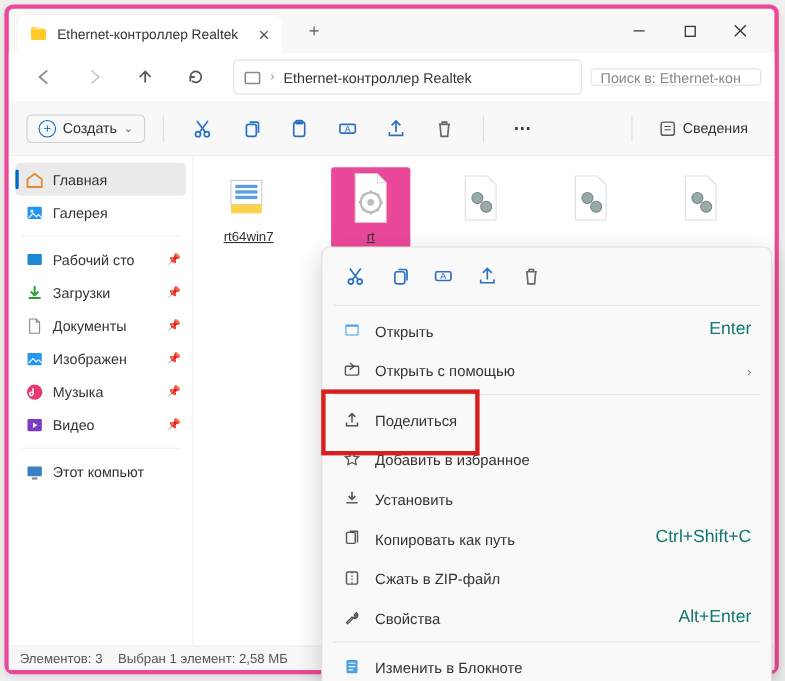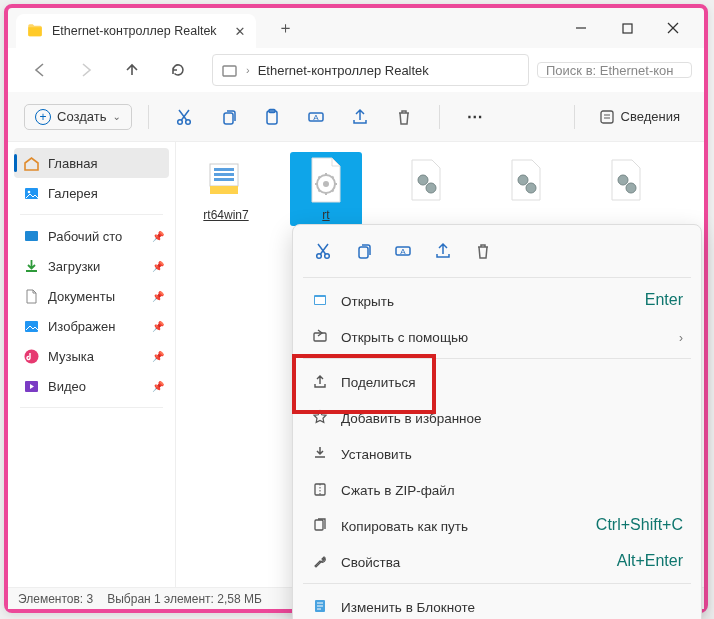--- a/index.html
+++ b/index.html
@@ -32,21 +32,21 @@
 .sidebar { width:168px; border-right:1px solid #eee; padding:6px 0; overflow:hidden; }
 .side-item { display:flex; align-items:center; gap:8px; padding:6px 10px 6px 14px; font-size:13px; color:#333; cursor:pointer; position:relative; }
 .side-item.active { background:#eaeaea; border-radius:4px; margin:0 6px; padding-left:8px; }
 .side-item.active::before { content:""; position:absolute; left:0; top:6px; bottom:6px; width:3px; background:#0067c0; border-radius:2px; }
 .side-icon { width:18px; height:18px; display:flex; align-items:center; justify-content:center; flex-shrink:0;}
 .side-sep { height:1px; background:#eee; margin:6px 12px; }
 .pin { margin-left:auto; color:#888; font-size:10px;}
 .content { flex:1; padding:10px 14px; position:relative; }
 .file-grid { display:flex; gap:28px; }
 .file-item { display:flex; flex-direction:column; align-items:center; width:72px; cursor:pointer; padding:4px; border-radius:3px;}
-.file-item.selected { background:#0ea5e9; }
+.file-item.selected { background:#ec4899;margin-left:11px; }
 .file-icon { width:48px; height:48px; display:flex; align-items:center; justify-content:center; margin-bottom:4px;}
 .file-label { font-size:12px; color:#333; text-align:center; width:100%; overflow:hidden; white-space:nowrap; text-overflow:ellipsis;text-decoration:underline;}
 .statusbar { height:22px; border-top:1px solid #eee; display:flex; align-items:center; padding:0 10px; font-size:12px; color:#555; gap:14px; background:#f8f8f8;}
 .ctxmenu { position:absolute; left:284px; top:216px; width:410px; background:#f9f9f9; border:1px solid #ddd; border-radius:8px; box-shadow:0 8px 24px rgba(0,0,0,0.18); padding:6px 0; z-index:10;}
 .ctx-iconrow { display:flex; gap:4px; padding:4px 12px 6px 12px;}
 .ctx-iconbtn { width:36px; height:32px; display:flex; align-items:center; justify-content:center; color:#2a70c2; cursor:pointer; border-radius:4px;}
 .ctx-sep { height:1px; background:#e4e4e4; margin:4px 10px;}
 .ctx-item { display:flex; align-items:flex-end; gap:12px; padding:9px 18px; font-size:13.5px; color:#333; cursor:pointer; position:relative;}
 .ctx-item-icon { width:18px; height:18px; display:flex; align-items:center; justify-content:center; color:#555; flex-shrink:0;}
 .ctx-shortcut { margin-left:auto; color:#0f766e; font-size:16px;}
@@ -256,20 +256,29 @@
         <span class="side-icon">
             <svg width="17" height="17">
               <rect x="2" y="3" width="13" height="11" rx="1" fill="#7b3cc4"></rect>
               <path d="M7 6l4 2.5L7 11z" fill="#fff"></path>
             </svg>
           </span>
         <span>Видео</span>
           <span class="pin">📌</span>
       </div>
       <div class="side-sep"></div>
+      <div class="side-item">
+        <span class="side-icon">
+            <svg width="17" height="17">
+              <rect x="2" y="3" width="13" height="9" rx="1" fill="#3a7ec4"></rect>
+              <rect x="6" y="13" width="5" height="2" fill="#888"></rect>
+            </svg>
+          </span>
+        <span>Этот компьют</span>
+      </div>
     </div>
 
     <div class="content">
       <div class="file-grid">
         <div class="file-item">
           <div class="file-icon">
               <svg width="44" height="44">
                 <rect x="6" y="6" width="28" height="22" fill="#fff" stroke="#ccc"></rect>
                 <rect x="6" y="28" width="28" height="8" fill="#ffd24d"></rect>
                 <rect x="10" y="10" width="20" height="3" fill="#5aa0e0"></rect>
@@ -404,35 +413,35 @@
       <span class="ctx-item-icon">
           <svg width="16" height="16">
             <path d="M8 2v7M5 6l3 3 3-3M3 12h10" fill="none" stroke="#555" stroke-width="1.5"></path>
           </svg>
         </span>
       <span>Установить</span>
     </div>
     <div class="ctx-item">
       <span class="ctx-item-icon">
           <svg width="16" height="16">
+            <rect x="3" y="3" width="8" height="10" rx="1" fill="none" stroke="#555" stroke-width="1.3"></rect>
+            <path d="M6 2h7v10" fill="none" stroke="#555" stroke-width="1.3"></path>
+          </svg>
+        </span>
+      <span>Копировать как путь</span>
+      <span class="ctx-shortcut">Ctrl+Shift+C</span>
+    </div>
+    <div class="ctx-item">
+      <span class="ctx-item-icon">
+          <svg width="16" height="16">
             <rect x="3" y="3" width="10" height="11" rx="1" fill="none" stroke="#555" stroke-width="1.3"></rect>
             <path d="M8 3v11" stroke="#555" stroke-dasharray="1.5,1.5"></path>
           </svg>
         </span>
       <span>Сжать в ZIP-файл</span>
-    </div>
-    <div class="ctx-item">
-      <span class="ctx-item-icon">
-          <svg width="16" height="16">
-            <rect x="3" y="3" width="8" height="10" rx="1" fill="none" stroke="#555" stroke-width="1.3"></rect>
-            <path d="M6 2h7v10" fill="none" stroke="#555" stroke-width="1.3"></path>
-          </svg>
-        </span>
-      <span>Копировать как путь</span>
-      <span class="ctx-shortcut">Ctrl+Shift+C</span>
     </div>
     <div class="ctx-item">
       <span class="ctx-item-icon">
           <svg width="16" height="16">
             <path d="M12 4a3 3 0 01-4 4L3 13l1 1 5-5a3 3 0 004-4l-2 2-1-1 2-2z" fill="none" stroke="#555" stroke-width="1.2"></path>
           </svg>
         </span>
       <span>Свойства</span>
       <span class="ctx-shortcut">Alt+Enter</span>
     </div>

